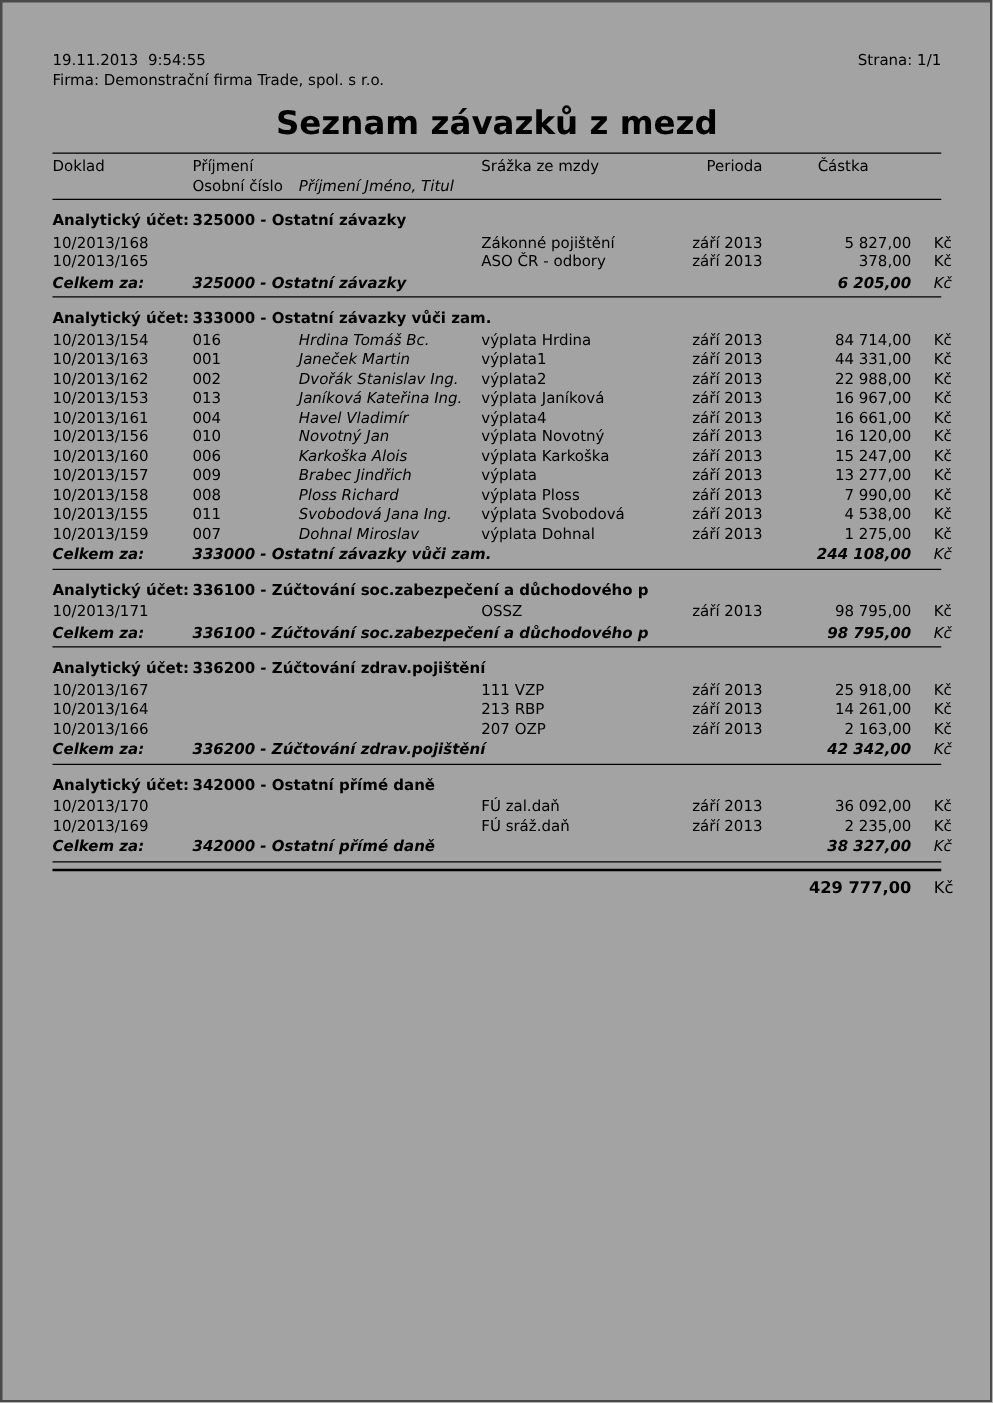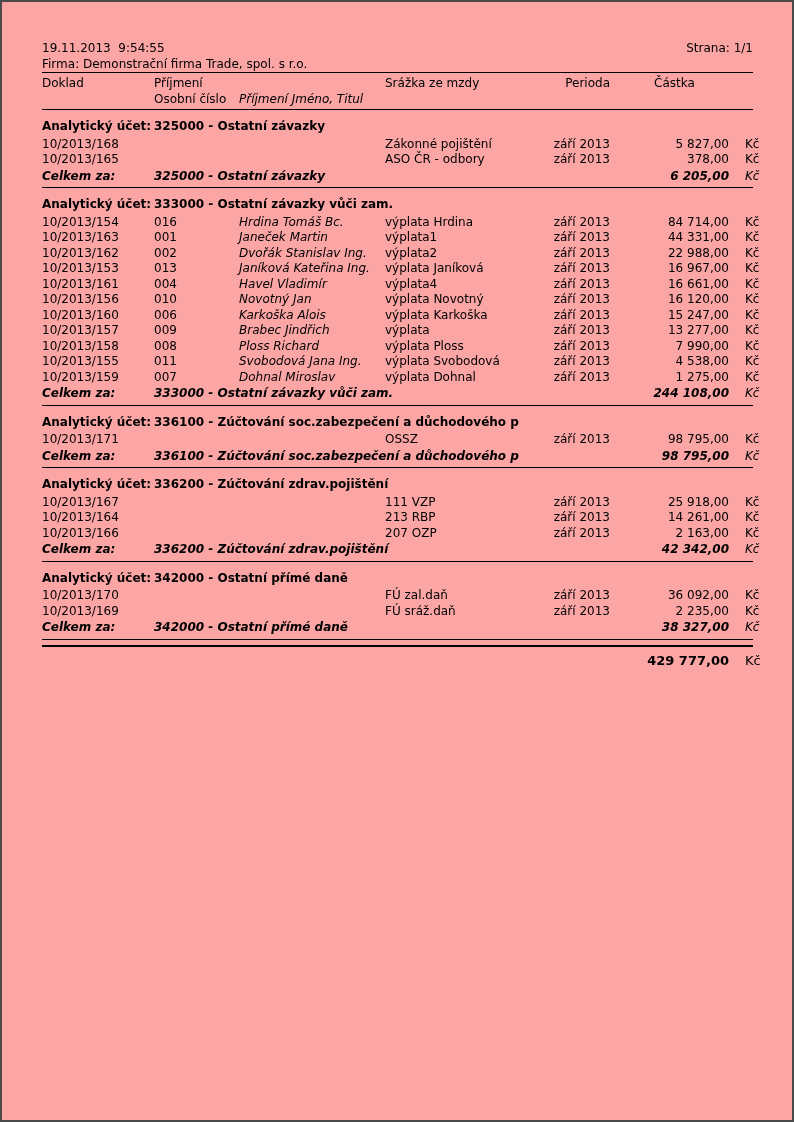--- a/index.html
+++ b/index.html
@@ -1,21 +1,21 @@
 <!DOCTYPE html>
 <html><head>
 <meta charset="utf-8">
 <style>
   html, body { margin: 0; padding: 0; background: #ffffff; }
   .page {
     width: 794px;
     height: 1122px;
     box-sizing: border-box;
     border: 2px solid #4a4a4a;
-    background: #fca5a5;
+    background: #a3a3a3;
     font-family: "DejaVu Sans", "Liberation Sans", sans-serif;
     font-size: 12px;
     color: #000000;
     overflow: hidden;
   }
   .content { padding: 38px 39px 0 40px; }
 
   
   .meta { display: flex; justify-content: space-between; align-items: flex-start; }
   .meta-left div { white-space: pre; line-height: 16px; }
@@ -35,21 +35,21 @@
     display: grid;
     grid-template-columns: 112px 85px 146px 125px 100px 119px 28px;
     line-height: 15.5px;
   }
   .c1 { grid-column: 1; white-space: nowrap; }
   .c2 { grid-column: 2; white-space: nowrap; }
   .c3 { grid-column: 3; white-space: nowrap; font-style: italic; }
   .c4 { grid-column: 4; white-space: nowrap; }
   .c5 { grid-column: 5; white-space: nowrap; text-align: right; }
   .c6 { grid-column: 6; text-align: right; white-space: nowrap; }
-  .c7 { grid-column: 7; padding-left: 16px; white-space: nowrap; }
+  .c7 { grid-column: 7; padding-left: 5px; white-space: nowrap; margin-left: 13px; }
   .cg { grid-column: 2 / span 4; white-space: nowrap; }
   .cp { grid-column: 2 / span 2; white-space: nowrap; }
   .ch-amt { grid-column: 6 / span 2; text-align: center; padding-right: 18px; white-space: nowrap; }
   .b { font-weight: bold; }
 
   
   .thead {
     border-top: 1px solid #000;
     border-bottom: 1px solid #000;
     padding: 3px 0 2px 0;
@@ -84,20 +84,21 @@
   <div class="content">
 
     <div class="meta">
       <div class="meta-left">
         <div>19.11.2013  9:54:55</div>
         <div>Firma: Demonstrační firma Trade, spol. s r.o.</div>
       </div>
       <div class="meta-right">Strana: 1/1</div>
     </div>
 
+    <div class="report-title">Seznam závazků z mezd</div>
 
     <div class="thead">
       <div class="trow">
         <span class="c1">Doklad</span>
         <span class="cp">Příjmení</span>
         <span class="c4">Srážka ze mzdy</span>
         <span class="c5">Perioda</span>
         <span class="ch-amt">Částka</span>
       </div>
       <div class="trow">

